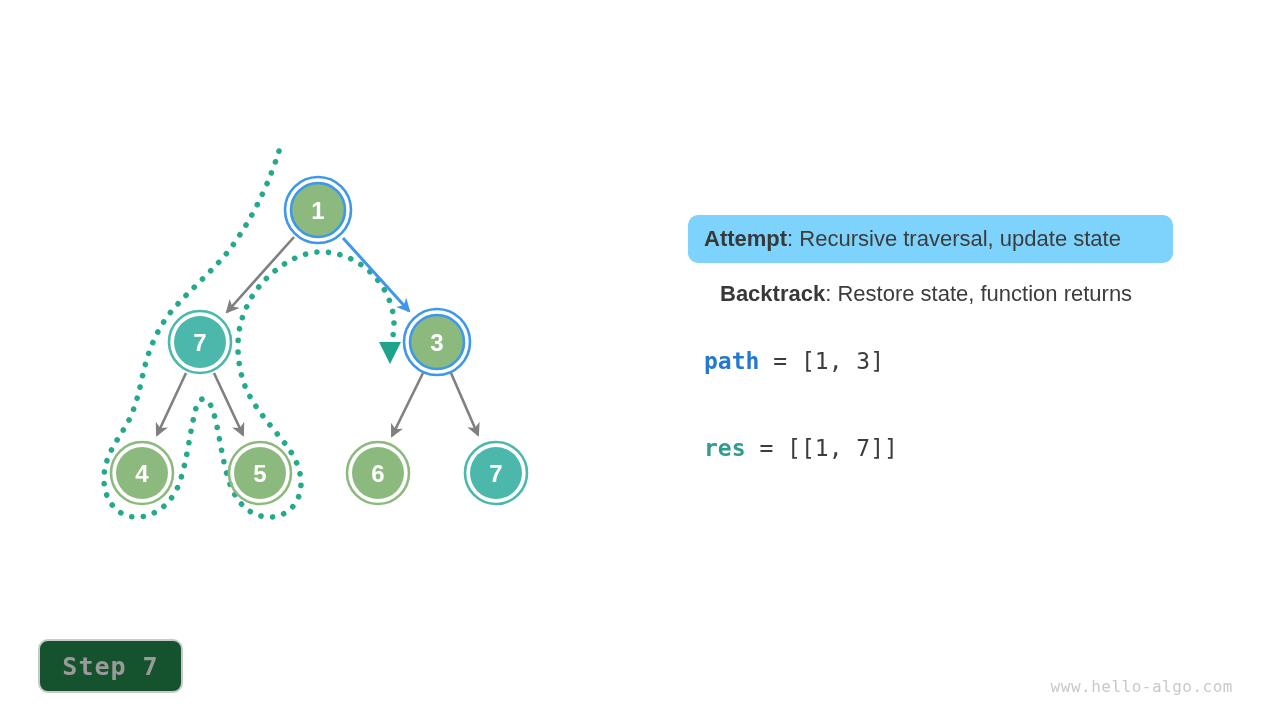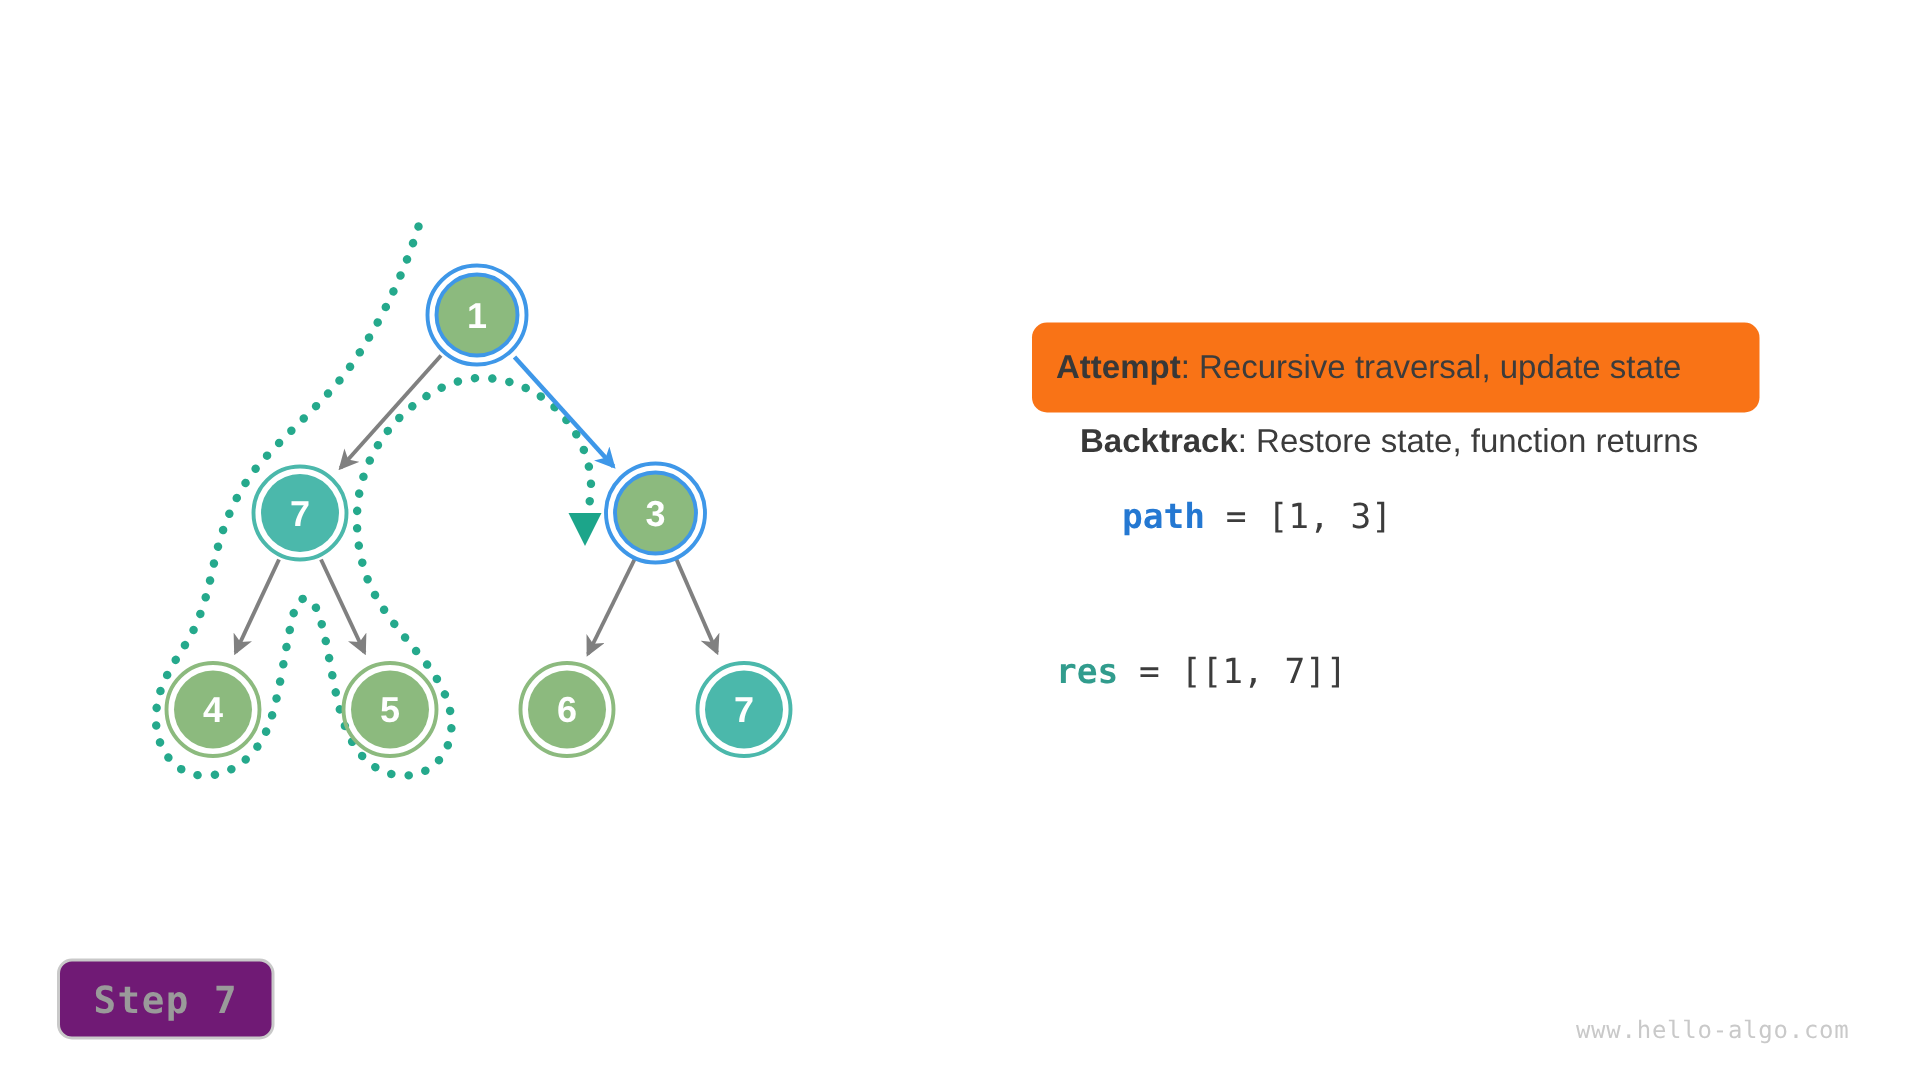--- a/index.html
+++ b/index.html
@@ -29,43 +29,43 @@
     text-anchor: middle; font-family: "Liberation Sans", sans-serif;
   }
 
   
   .note {
     position: absolute;
     font-size: 22px; color: #3C3C3C;
     white-space: nowrap;
   }
   .attempt-note {
-    left: 688px; top: 215px; height: 60px; width: 469px;
-    background: #f97316; border-radius: 10px;
+    left: 688px; top: 215px; height: 48px; width: 469px;
+    background: #7dd3fc; border-radius: 10px;
     display: flex; align-items: center; padding-left: 16px;
   }
   .backtrack-note { left: 704px; top: 281px; margin-left: 16px; }
   .note b { font-weight: bold; color: #383838; }
 
   .code-line {
     position: absolute; left: 704px;
     font-family: "DejaVu Sans Mono", monospace;
     font-size: 23px; color: #3C3C3C; white-space: nowrap;
   }
   .code-line span { white-space: pre; }
-  .path-line { top: 332px; margin-left: 44px; }
+  .path-line { top: 348px; }
   .res-line  { top: 435px; }
   .var-path { color: #2478D2; font-weight: bold; }
   .var-res  { color: #319C8D; font-weight: bold; }
 
   
   .step-badge {
     position: absolute; left: 38px; top: 639px;
     width: 141px; height: 50px;
-    background: #701a75; border: 2px solid #C9C9C9; border-radius: 10px;
+    background: #14532d; border: 2px solid #C9C9C9; border-radius: 10px;
     display: flex; align-items: center; justify-content: center;
     font-family: "DejaVu Sans Mono", monospace;
     font-size: 25px; font-weight: bold; letter-spacing: 1px;
     color: #9A9A9A;
   }
 
   
   .watermark {
     position: absolute; right: 47px; top: 677px;
     font-family: "DejaVu Sans Mono", monospace;

